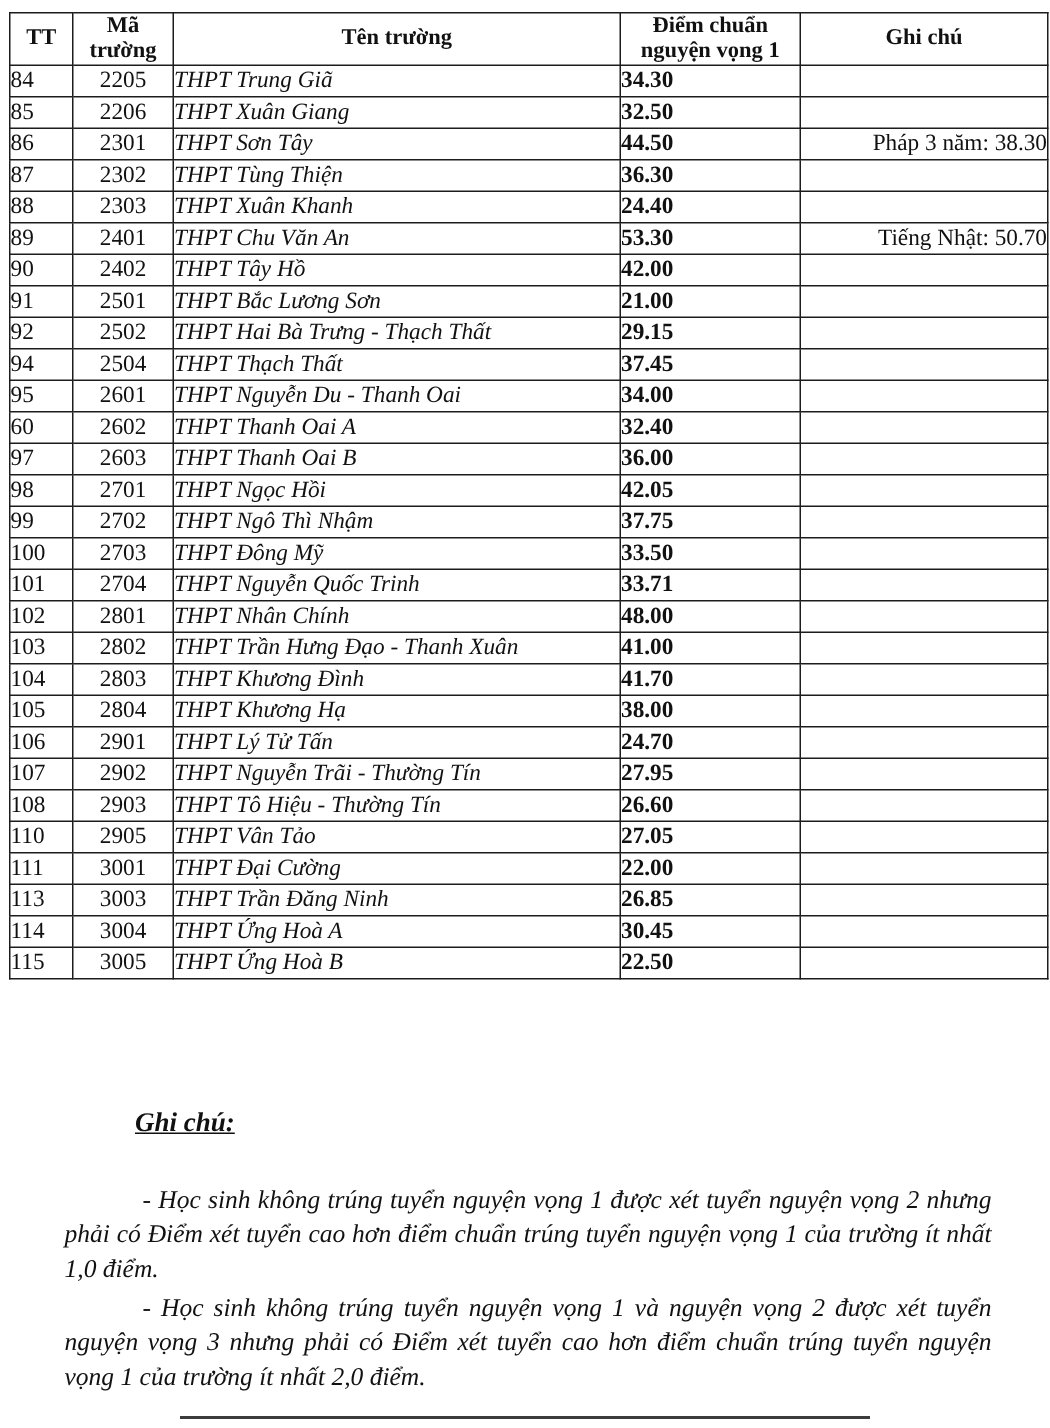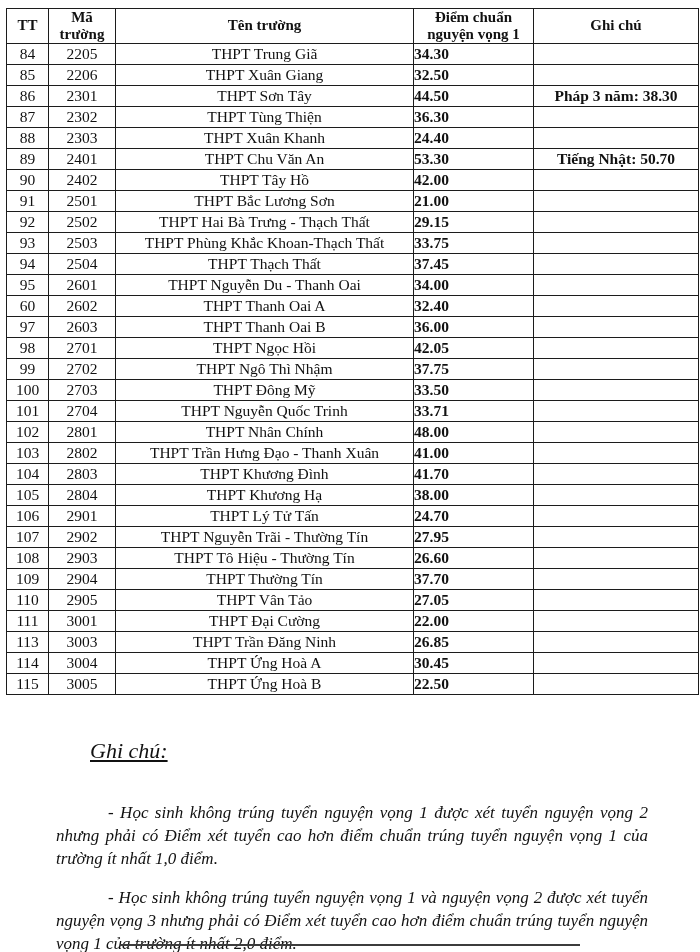--- a/index.html
+++ b/index.html
@@ -30,38 +30,38 @@
     vertical-align: middle;
     height: 32px;
     white-space: normal;
   }
   .score-table td {
     font-size: 15.5px;
     height: 20px;
     vertical-align: middle;
     white-space: nowrap;
   }
-  .col-tt   { text-align: center; }
+  .col-tt   { }
   .col-ma   { text-align: center; margin-left: 48px; }
-  .col-ten  { text-align: center; padding-left: 10px; }
+  .col-ten  { text-align: left; padding-left: 10px; font-style: italic; }
   .col-diem { text-align: left; font-weight: bold; }
-  .col-ghichu { text-align: center; font-weight: bold; font-size: 15px; }
+  .col-ghichu { text-align: right; font-weight: normal; font-size: 15px; }
 
   
   .notes-heading {
     position: absolute; top: 738px; left: 90px;
-    font-size: 22px; font-weight: normal; font-style: italic;
+    font-size: 18px; font-weight: bold; font-style: italic;
     text-decoration: underline;
   }
   .notes-body {
     position: absolute; top: 785px; left: 40px; width: 624px;
     font-size: 17px; font-style: italic;
     line-height: 23px; text-align: justify;
   }
-  .notes-body p { margin: 16px; text-indent: 52px; }
+  .notes-body p { margin: 3px; text-indent: 52px; }
 
   
   .bottom-rule {
     position: absolute; left: 120px; top: 944px;
     width: 460px; height: 2px; background: #3c3c3c;
   }
 </style>
 </head>
 <body>
 
@@ -142,27 +142,20 @@
           <td class="col-ghichu"></td>
         </tr>
         <tr>
           <td class="col-tt">92</td>
           <td class="col-ma">2502</td>
           <td class="col-ten">THPT Hai Bà Trưng - Thạch Thất</td>
           <td class="col-diem">29.15</td>
           <td class="col-ghichu"></td>
         </tr>
         <tr>
-          <td class="col-tt">93</td>
-          <td class="col-ma">2503</td>
-          <td class="col-ten">THPT Phùng Khắc Khoan-Thạch Thất</td>
-          <td class="col-diem">33.75</td>
-          <td class="col-ghichu"></td>
-        </tr>
-        <tr>
           <td class="col-tt">94</td>
           <td class="col-ma">2504</td>
           <td class="col-ten">THPT Thạch Thất</td>
           <td class="col-diem">37.45</td>
           <td class="col-ghichu"></td>
         </tr>
         <tr>
           <td class="col-tt">95</td>
           <td class="col-ma">2601</td>
           <td class="col-ten">THPT Nguyễn Du - Thanh Oai</td>
@@ -254,27 +247,20 @@
           <td class="col-ghichu"></td>
         </tr>
         <tr>
           <td class="col-tt">108</td>
           <td class="col-ma">2903</td>
           <td class="col-ten">THPT Tô Hiệu - Thường Tín</td>
           <td class="col-diem">26.60</td>
           <td class="col-ghichu"></td>
         </tr>
         <tr>
-          <td class="col-tt">109</td>
-          <td class="col-ma">2904</td>
-          <td class="col-ten">THPT Thường Tín</td>
-          <td class="col-diem">37.70</td>
-          <td class="col-ghichu"></td>
-        </tr>
-        <tr>
           <td class="col-tt">110</td>
           <td class="col-ma">2905</td>
           <td class="col-ten">THPT Vân Tảo</td>
           <td class="col-diem">27.05</td>
           <td class="col-ghichu"></td>
         </tr>
         <tr>
           <td class="col-tt">111</td>
           <td class="col-ma">3001</td>
           <td class="col-ten">THPT Đại Cường</td>

